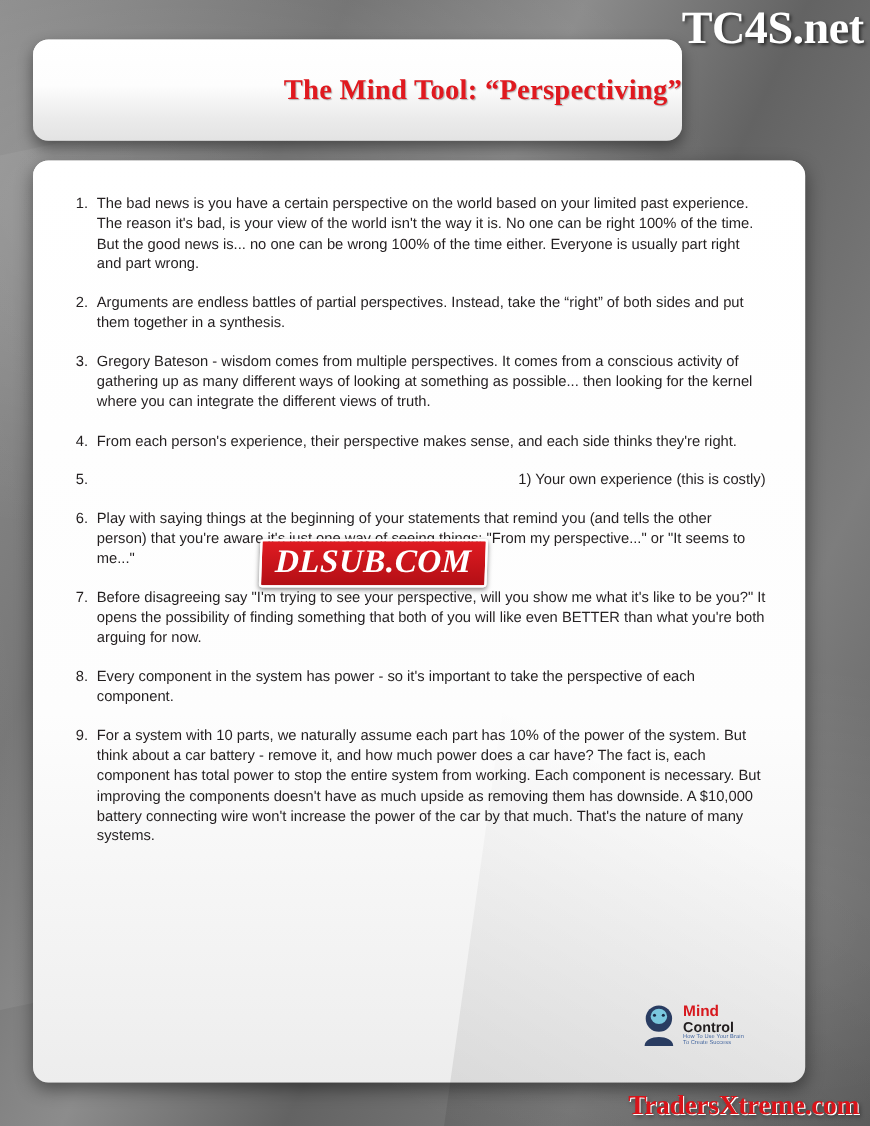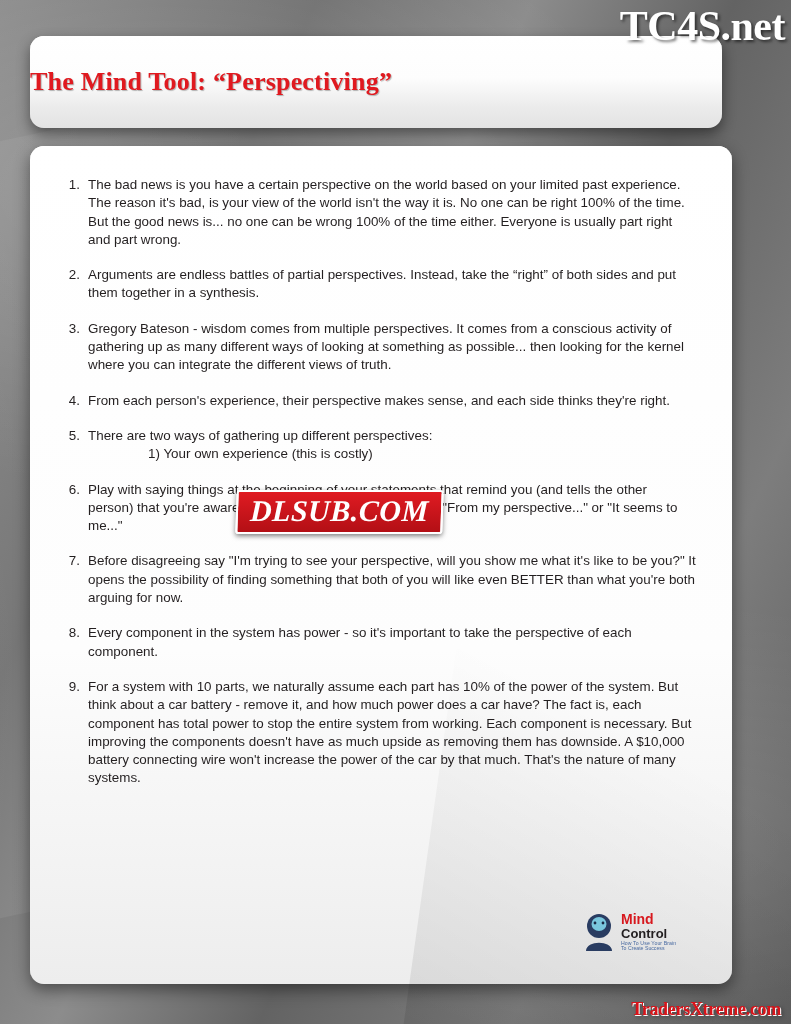--- a/index.html
+++ b/index.html
@@ -58,39 +58,39 @@
     letter-spacing: -0.5px;
     text-shadow: 2px 2px 3px rgba(0,0,0,0.55);
     z-index: 40;
   }
   .wm-bottom {
     position: absolute;
     bottom: 4px;
     right: 10px;
     font-family: "Liberation Serif", serif;
     font-weight: bold;
-    font-size: 18px;
+    font-size: 25px;
     color: #d8141a;
     letter-spacing: -0.3px;
     text-shadow: 1px 1px 0 #ffffff, 2px 2px 4px rgba(0,0,0,0.4);
     z-index: 40;
   }
 
   .title-card {
     position: absolute;
     left: 30px;
     top: 36px;
-    width: 692px;
+    width: 590px;
     height: 92px;
     background: linear-gradient(180deg, #ffffff 0%, #fdfdfd 45%, #ebebeb 78%, #e3e3e3 100%);
     border-radius: 14px;
     box-shadow: 0 6px 14px rgba(0,0,0,0.45), inset 0 1px 0 #ffffff;
     display: flex;
     align-items: center;
-    justify-content: flex-start;
+    justify-content: flex-end;
   }
   .title-text {
     font-family: "Liberation Serif", serif;
     font-weight: bold;
     font-size: 26px;
     color: #e0191f;
     text-align: center;
     text-shadow: 1px 1px 1px rgba(0,0,0,0.28);
     letter-spacing: 0.2px;
   }
@@ -128,20 +128,21 @@
     left: -26px;
     top: 0;
     width: 20px;
     text-align: right;
     font-size: 13.4px;
     color: #231f20;
   }
   .sub-lines {
     margin: 0;
     padding: 0 0 0 60px;
+    text-align: right;
   }
   .sub-lines div {
     font-size: 13.4px;
     line-height: 18.3px;
   }
 
   
   .wm-mid {
     position: absolute;
     left: 236px;
@@ -222,21 +223,20 @@
       <li>
         <span>Arguments are endless battles of partial perspectives. Instead, take the “right” of both sides and put them together in a synthesis.</span>
       </li>
       <li>
         <span>Gregory Bateson - wisdom comes from multiple perspectives. It comes from a conscious activity of gathering up as many different ways of looking at something as possible... then looking for the kernel where you can integrate the different views of truth.</span>
       </li>
       <li>
         <span>From each person's experience, their perspective makes sense, and each side thinks they're right.</span>
       </li>
       <li>
-        <span>There are two ways of gathering up different perspectives:</span>
         <div class="sub-lines">
           <div>1) Your own experience (this is costly)</div>
         </div>
       </li>
       <li>
         <span>Play with saying things at the beginning of your statements that remind you (and tells the other person) that you're aware it's just one way of seeing things: "From my perspective..." or "It seems to me..."</span>
       </li>
       <li>
         <span>Before disagreeing say "I'm trying to see your perspective, will you show me what it's like to be you?" It opens the possibility of finding something that both of you will like even BETTER than what you're both arguing for now.</span>
       </li>

